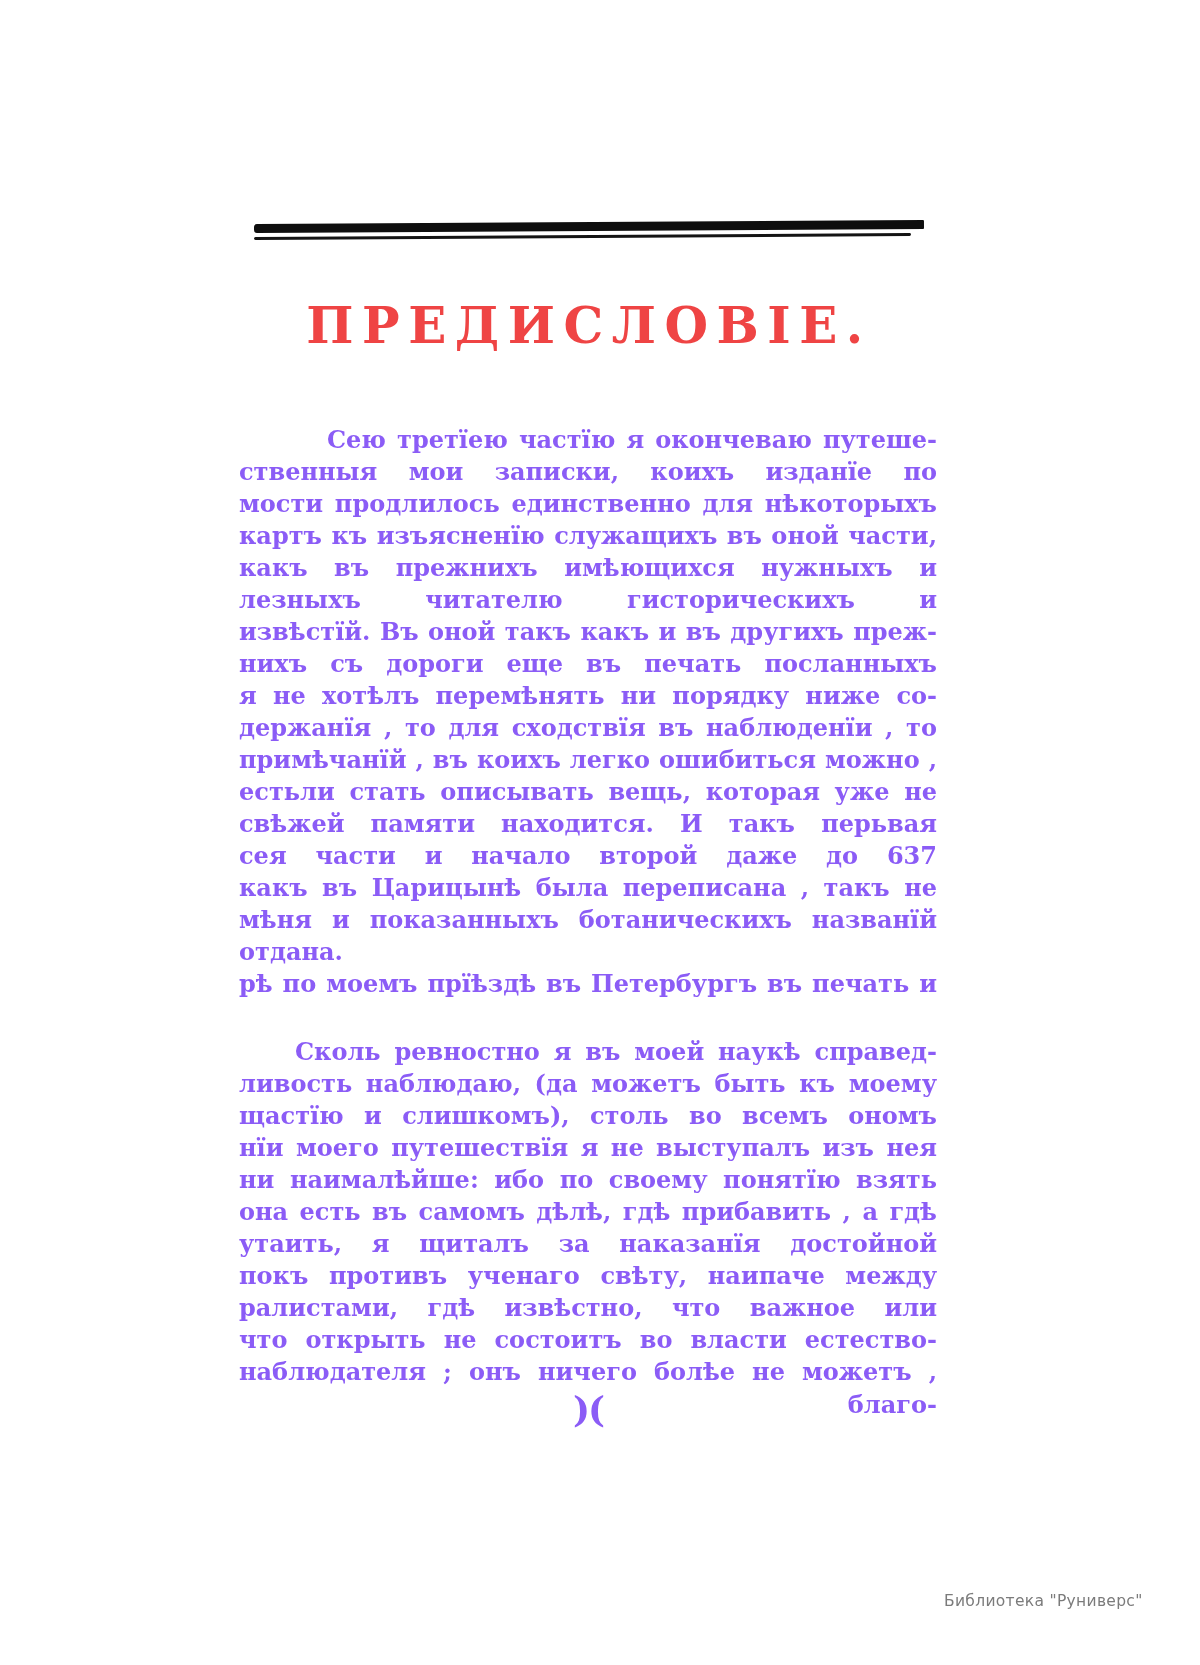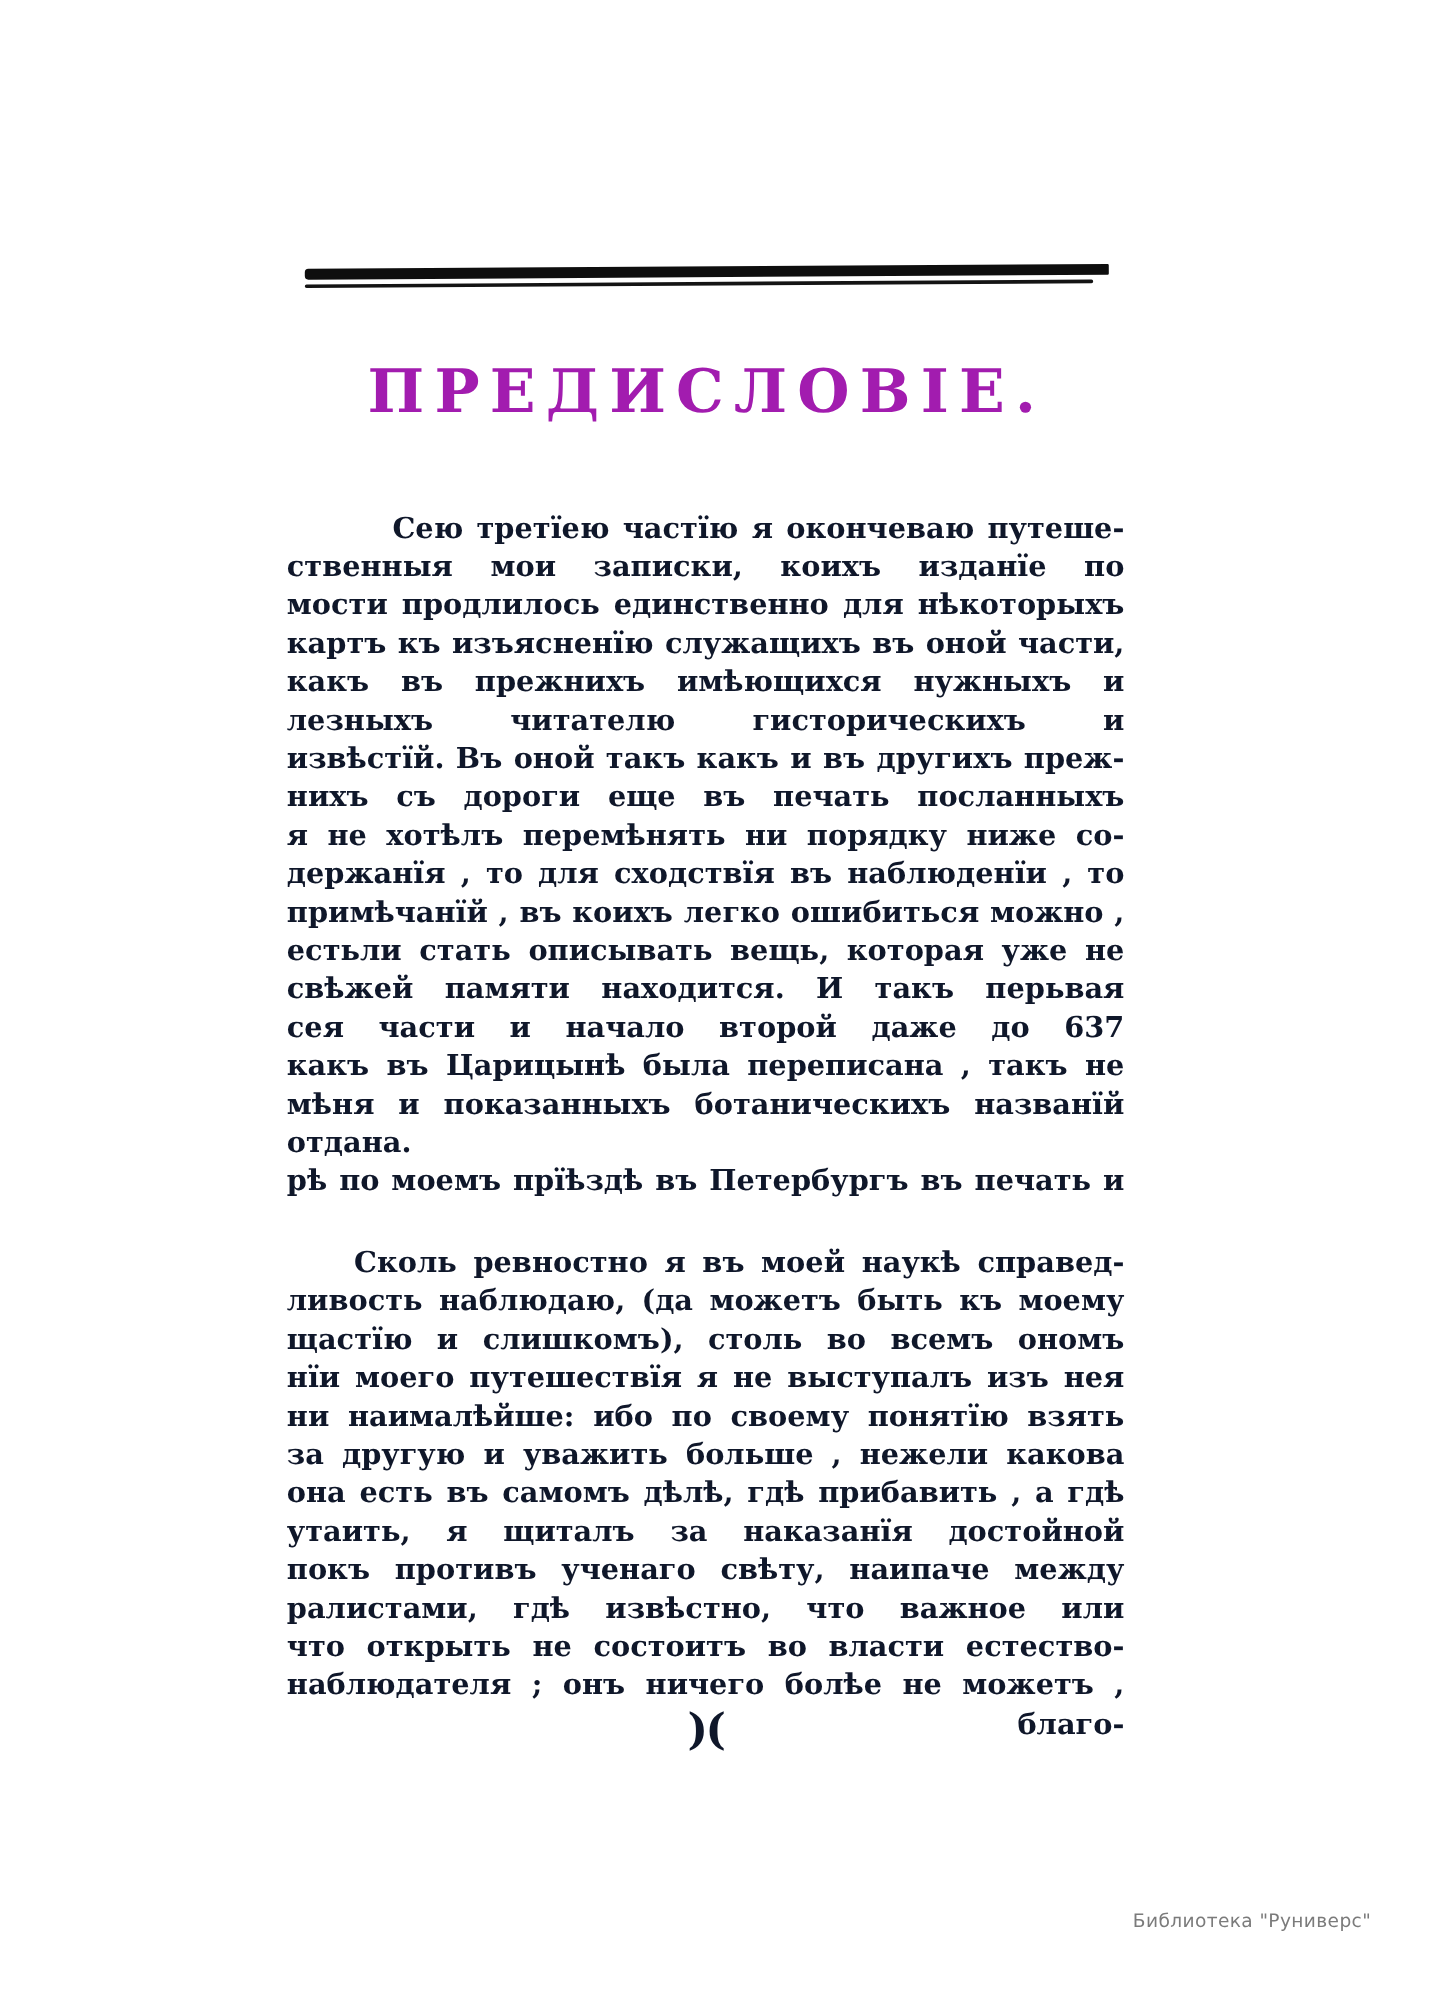--- a/index.html
+++ b/index.html
@@ -44,31 +44,31 @@
   .title {
     position: absolute;
     top: 296px;
     left: 240px;
     width: 698px;
     margin: 0;
     text-align: center;
     font-size: 50px;
     font-weight: bold;
     letter-spacing: 0.17em;
-    color: #a21caf;
+    color: #ef4444;
     white-space: nowrap;
   }
   .textblock {
     position: absolute;
     top: 424px;
     left: 239px;
     width: 698px;
     font-size: 24px;
     font-weight: bold;
-    color: #0f172a;
+    color: #8b5cf6;
   }
   .line {
     line-height: 32px;
     height: 32px;
     text-align: justify;
     text-align-last: justify;
     overflow: hidden;
   }
   .line.flush {
     text-align: left;
@@ -142,21 +142,20 @@
       <div class="line flush">отдана.</div>
       <div class="line">рѣ по моемъ прїѣздѣ въ Петербургъ въ печать и</div>
     </div>
 
     <div class="para para2">
       <div class="line p2-indent">Сколь ревностно я въ моей наукѣ справед-</div>
       <div class="line">ливость наблюдаю, (да можетъ быть къ моему не-</div>
       <div class="line">щастїю и слишкомъ), столь во всемъ ономъ описа-</div>
       <div class="line">нїи моего путешествїя я не выступалъ изъ нея</div>
       <div class="line">ни наималѣйше: ибо по своему понятїю взять вещь</div>
-      <div class="line">за другую и уважить больше , нежели какова</div>
       <div class="line">она есть въ самомъ дѣлѣ, гдѣ прибавить , а гдѣ</div>
       <div class="line">утаить, я щиталъ за наказанїя достойной просту-</div>
       <div class="line">покъ противъ ученаго свѣту, наипаче между нату-</div>
       <div class="line">ралистами, гдѣ извѣстно, что важное или полезное</div>
       <div class="line">что открыть не состоитъ во власти естество-</div>
       <div class="line">наблюдателя ; онъ ничего болѣе не можетъ , какъ</div>
     </div>
 
     <div class="sigline">
       <span class="sig">)(</span>

